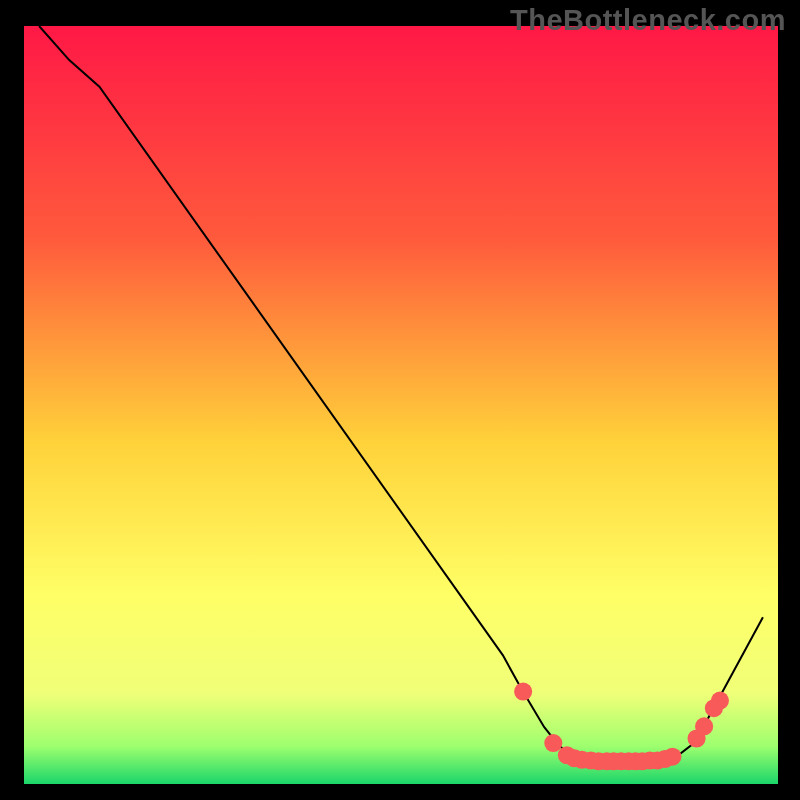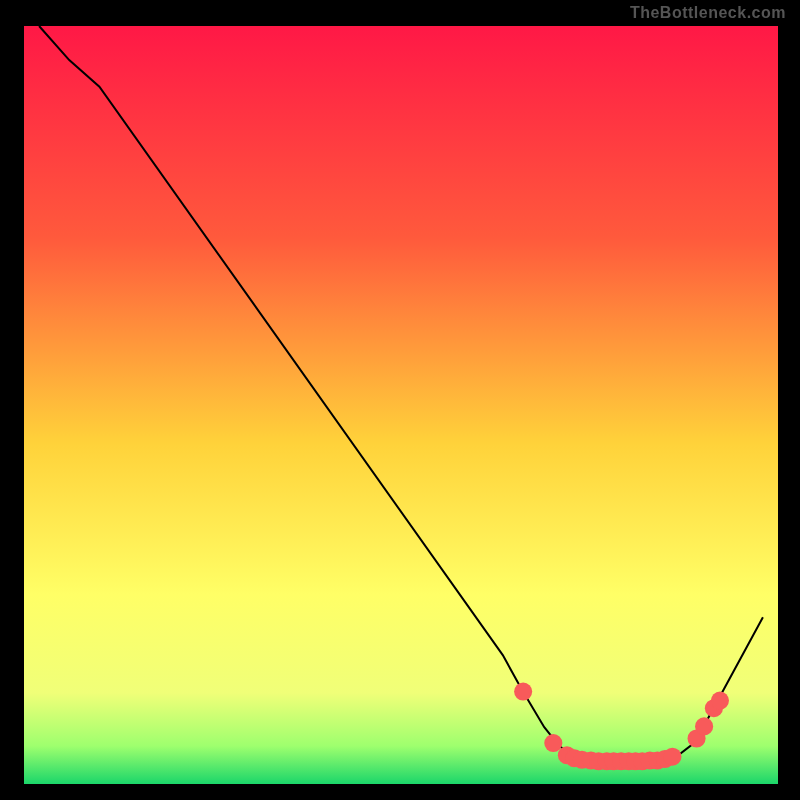--- a/index.html
+++ b/index.html
@@ -15,21 +15,21 @@
     width: 800px;
     height: 800px;
     background: #000;
   }
   .watermark {
     position: absolute;
     top: 4px;
     right: 14px;
     color: #555;
     font-family: Arial, Helvetica, sans-serif;
-    font-size: 16px;
+    font-size: 29px;
     font-weight: 600;
     letter-spacing: 0.5px;
     z-index: 10;
   }
   svg.plot {
     position: absolute;
     left: 0;
     top: 0;
   }
 </style>

